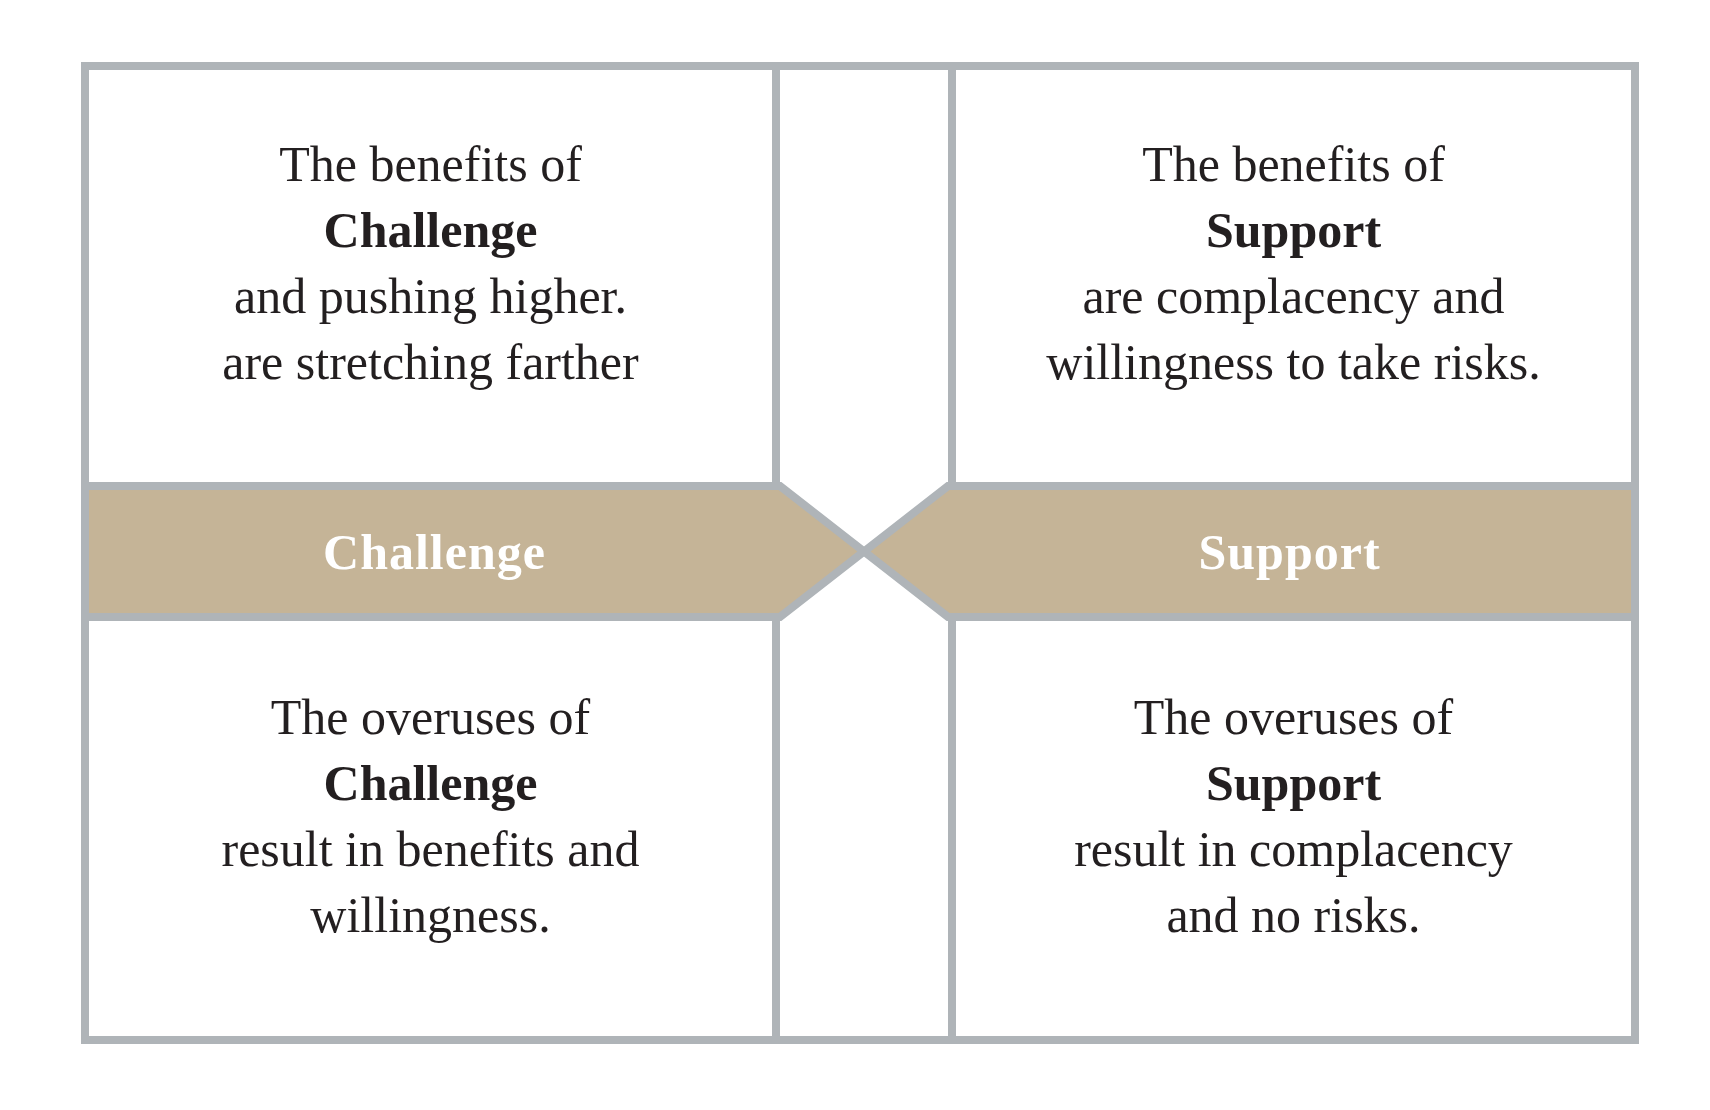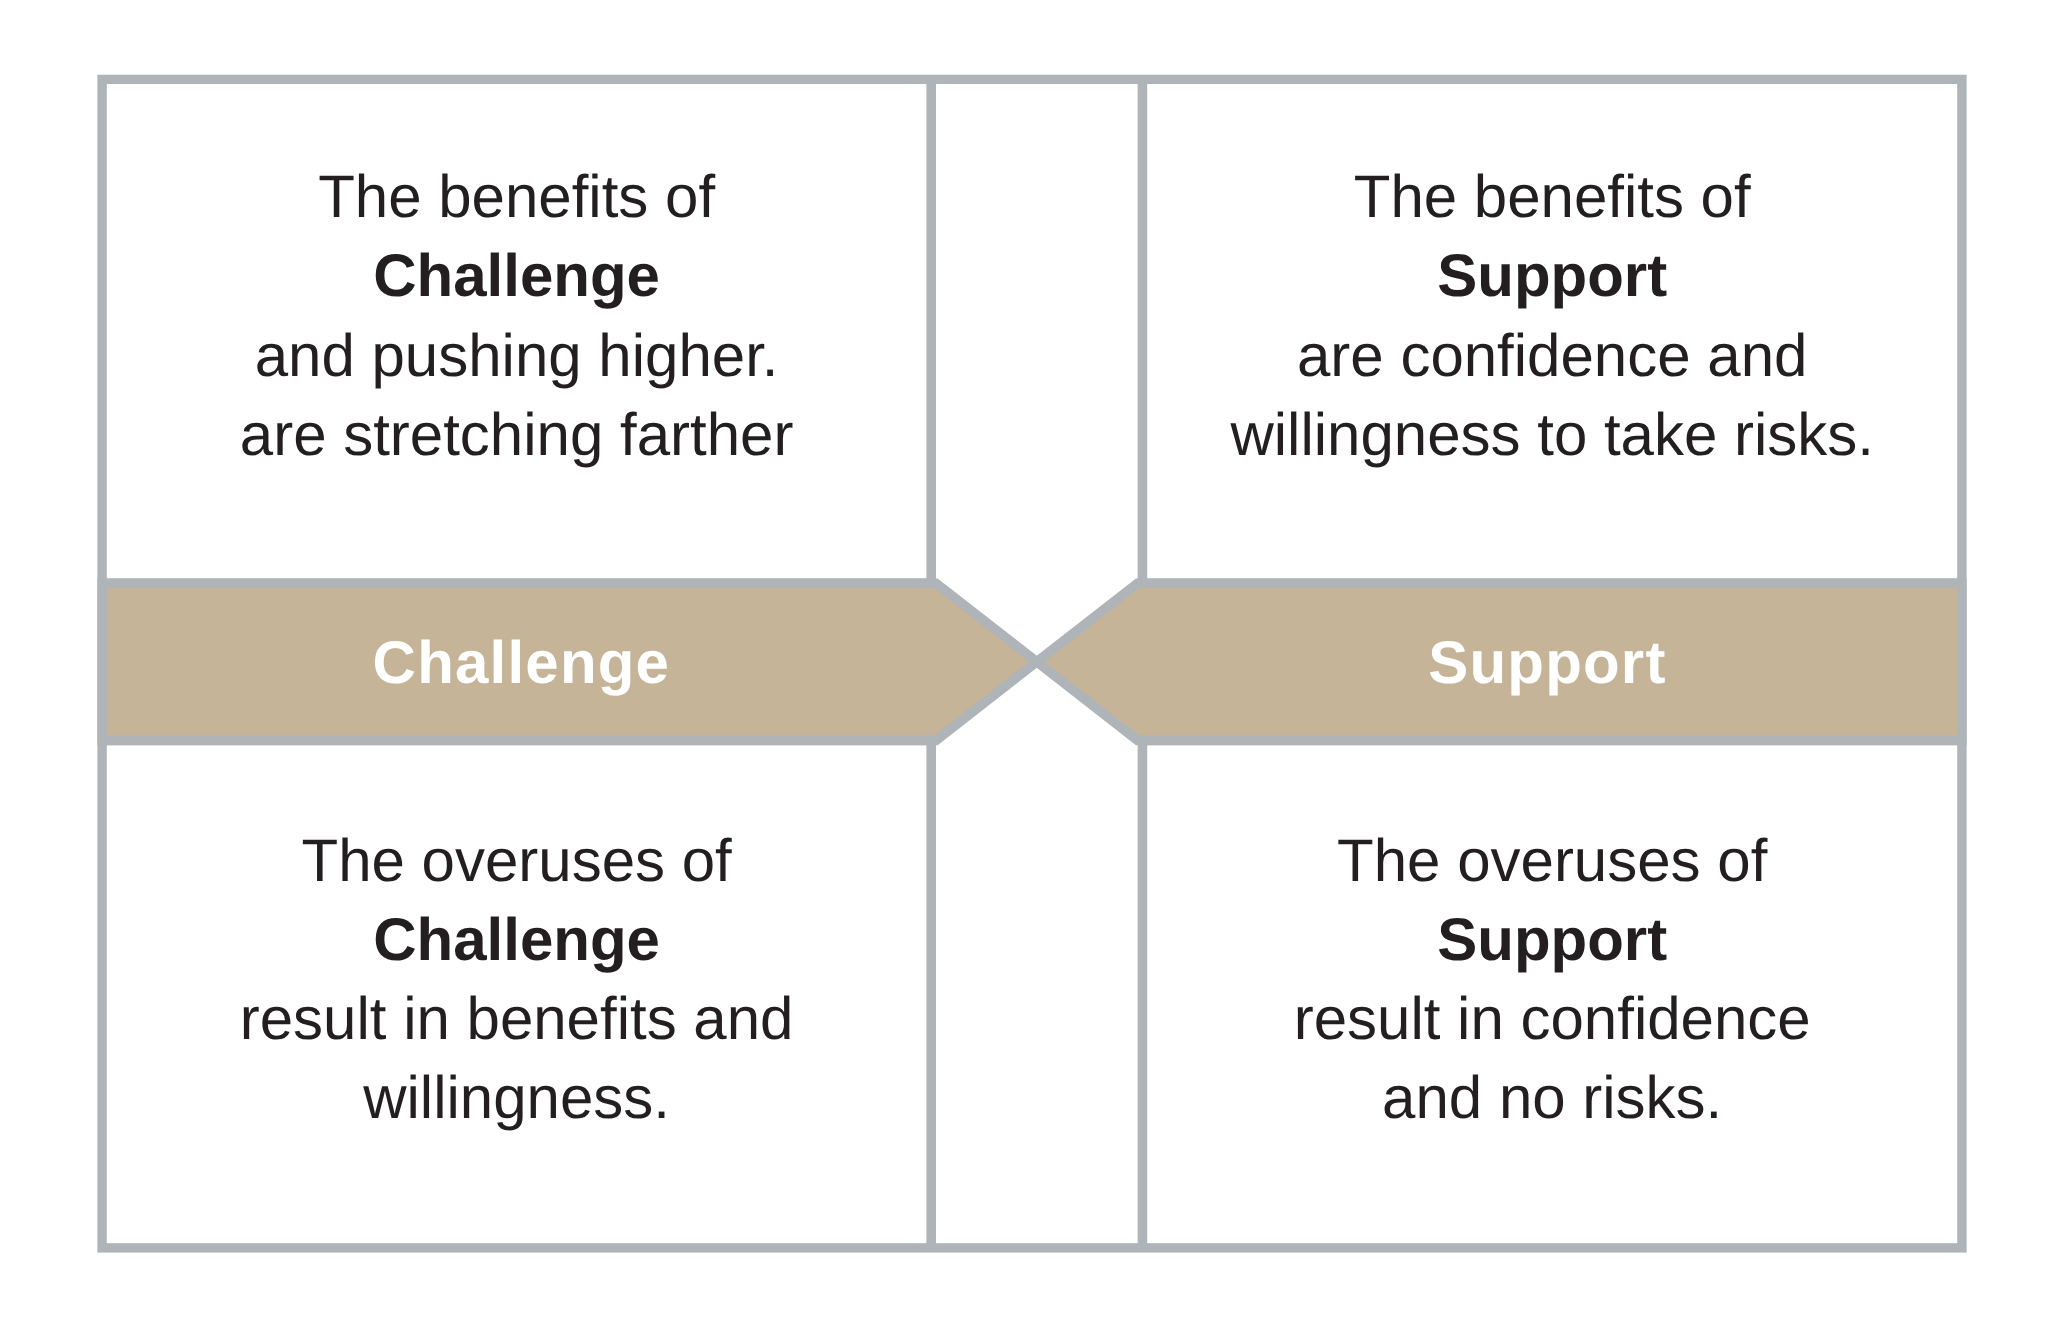--- a/index.html
+++ b/index.html
@@ -16,20 +16,21 @@
     width: 1710px;
     height: 1110px;
     background: #ffffff;
   }
   .figure {
     position: absolute;
     left: 81px;
     top: 62px;
     width: 1558px;
     height: 982px;
+    font-family: Liberation Serif, serif;
   }
   .figure svg {
     position: absolute;
     left: 0;
     top: 0;
     display: block;
   }
   .quad {
     position: absolute;
     display: flex;
@@ -88,35 +89,35 @@
     <div class="quad quad-tl">
       <div>The benefits of</div>
       <div class="kw">Challenge</div>
       <div>and pushing higher.</div>
       <div>are stretching farther</div>
     </div>
 
     <div class="quad quad-tr">
       <div>The benefits of</div>
       <div class="kw">Support</div>
-      <div>are confidence and</div>
+      <div>are complacency and</div>
       <div>willingness to take risks.</div>
     </div>
 
     <div class="quad quad-bl">
       <div>The overuses of</div>
       <div class="kw">Challenge</div>
       <div>result in benefits and</div>
       <div>willingness.</div>
     </div>
 
     <div class="quad quad-br">
       <div>The overuses of</div>
       <div class="kw">Support</div>
-      <div>result in confidence</div>
+      <div>result in complacency</div>
       <div>and no risks.</div>
     </div>
 
     <div class="band-label band-label-left">Challenge</div>
     <div class="band-label band-label-right">Support</div>
 
   </div>
 </div>
 
 </body></html>

